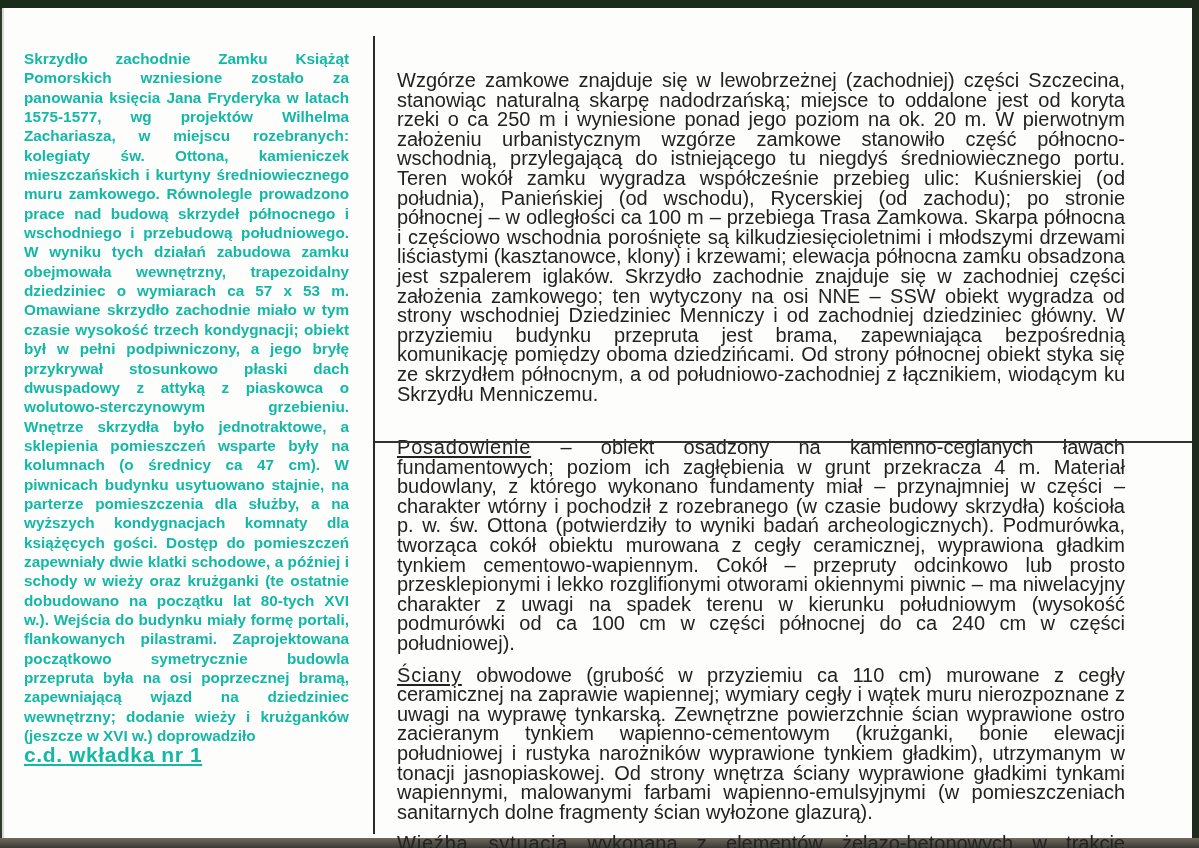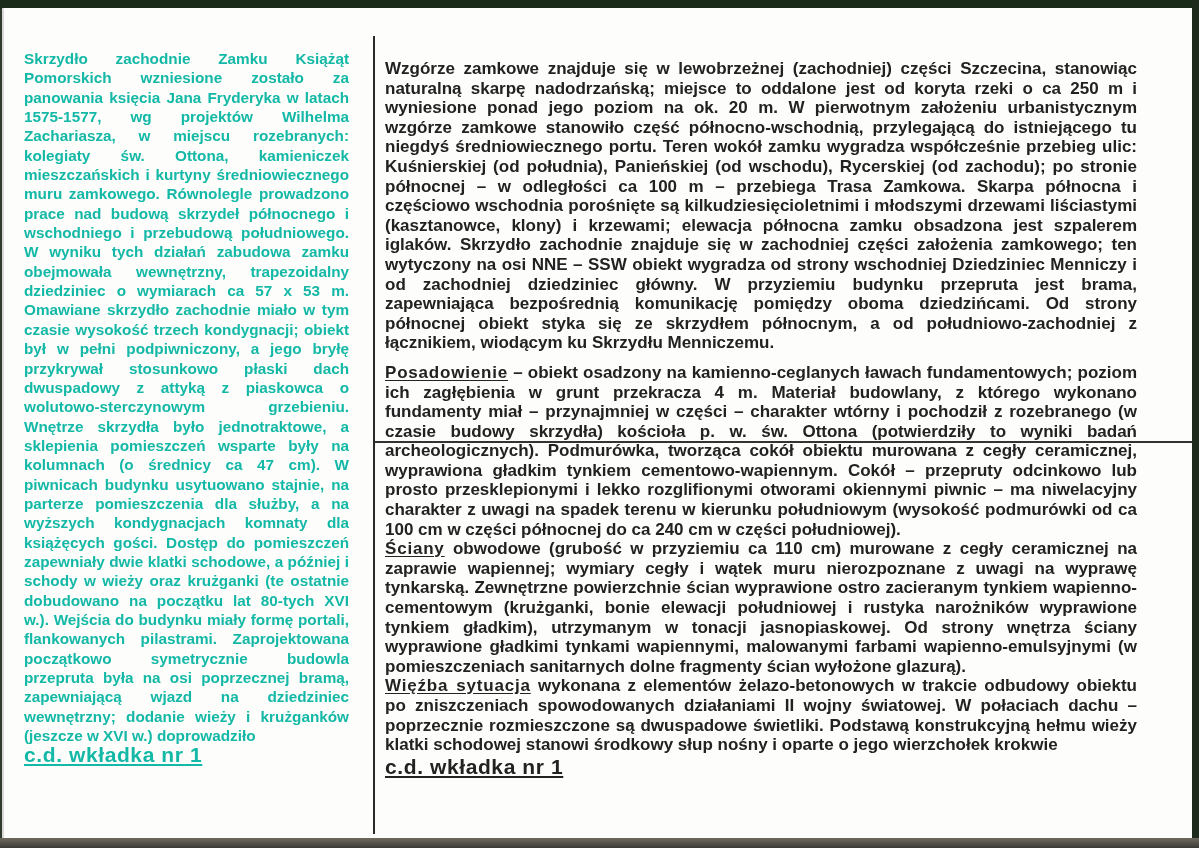--- a/index.html
+++ b/index.html
@@ -42,22 +42,22 @@
     .header-note {
       font-family: "Liberation Serif", serif; font-size: 12.2px; line-height: 15px;
       color: #333; font-weight: normal; margin: 0;
     }
     .section-title {
       font-size: 15px; font-weight: bold; letter-spacing: 7.3px;
       text-decoration: underline; text-underline-offset: 2px;
       line-height: 18px; margin: 0;
     }
     .body-text {
-      font-size: 17px; line-height: 19.6px; font-weight: bold;
-      text-align: justify; margin: 0;
+      font-size: 20px; line-height: 19.6px; font-weight: normal;
+      text-align: justify; margin: 12px;
     }
     .gap-situacja { height: 9px; }
     .rule {
       position: absolute; left: 375px; width: 817px; height: 1.5px; background: #333;
     }
     .lead { text-decoration: underline; text-underline-offset: 2px; letter-spacing: 0.8px; }
     .more-link {
       font-size: 21px; font-weight: bold; text-decoration: underline;
       text-underline-offset: 2px; letter-spacing: 0.6px; display: inline-block;
     }

